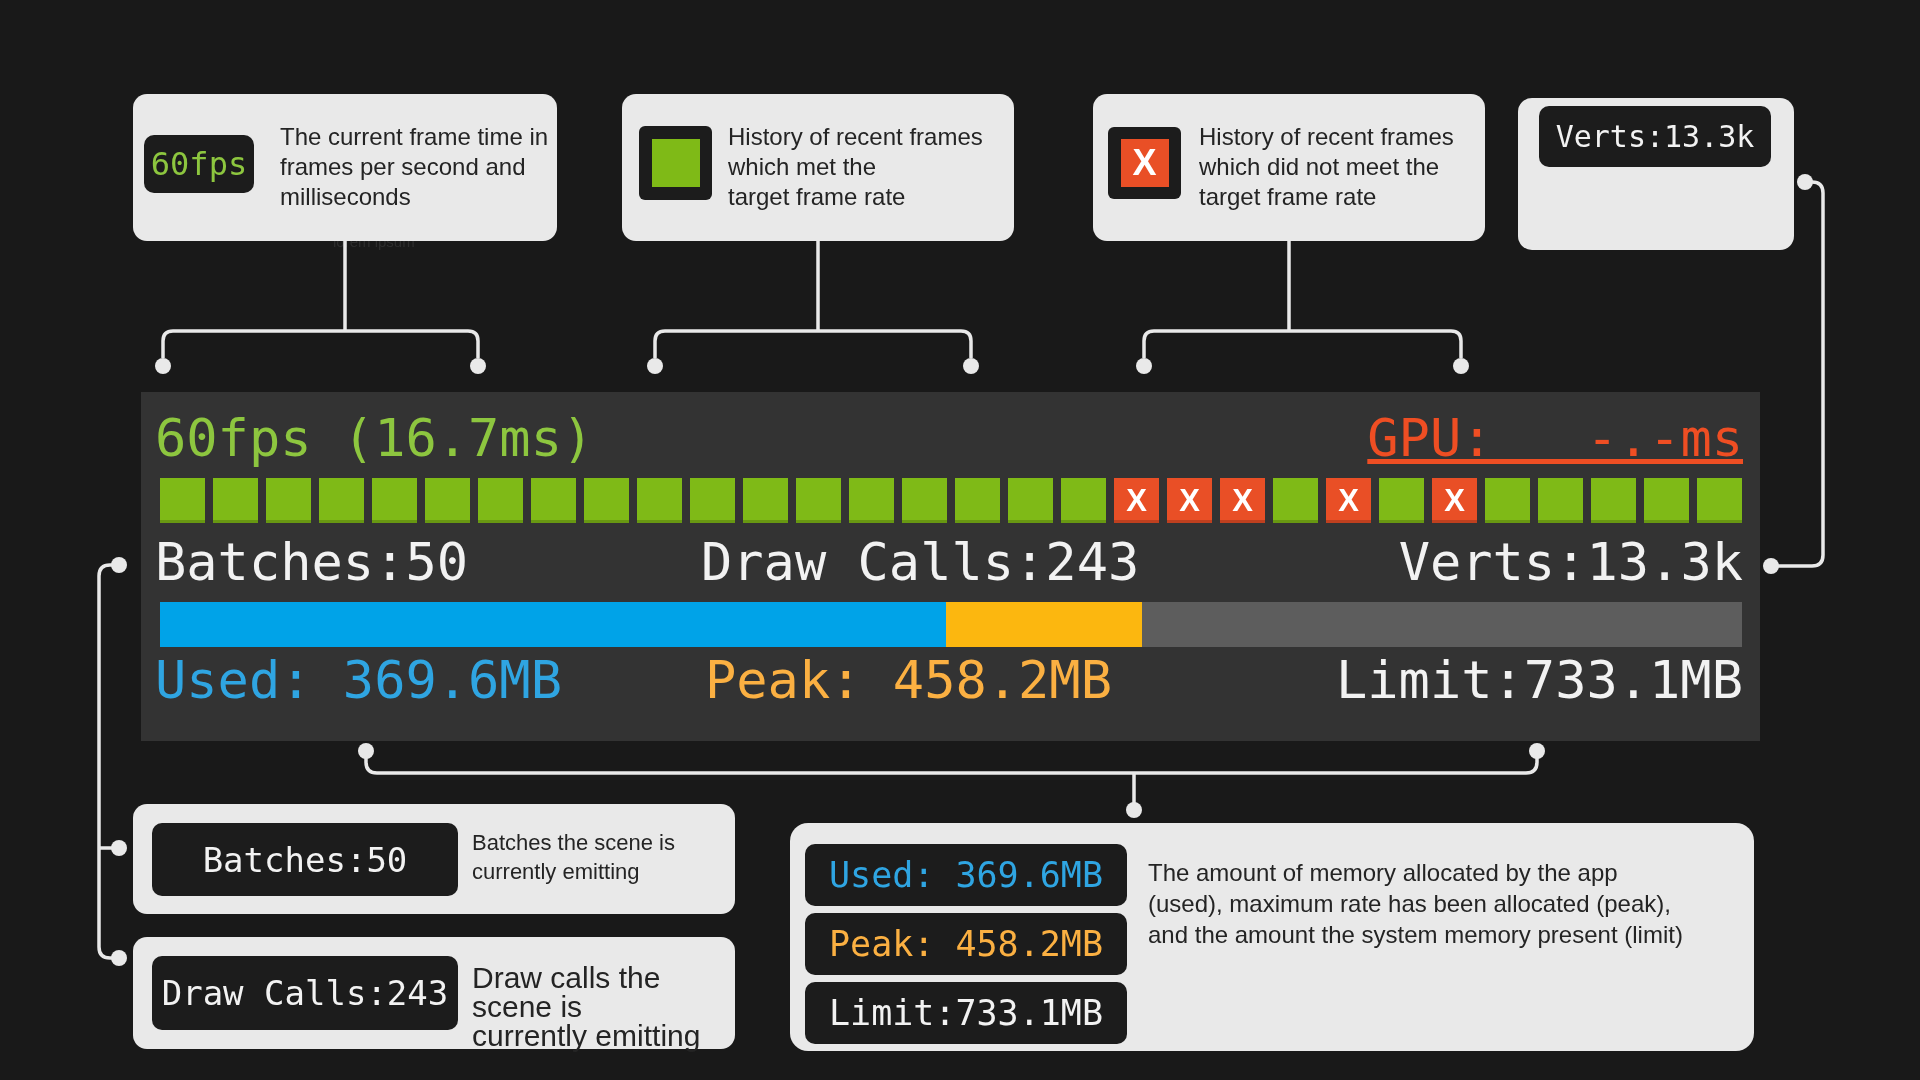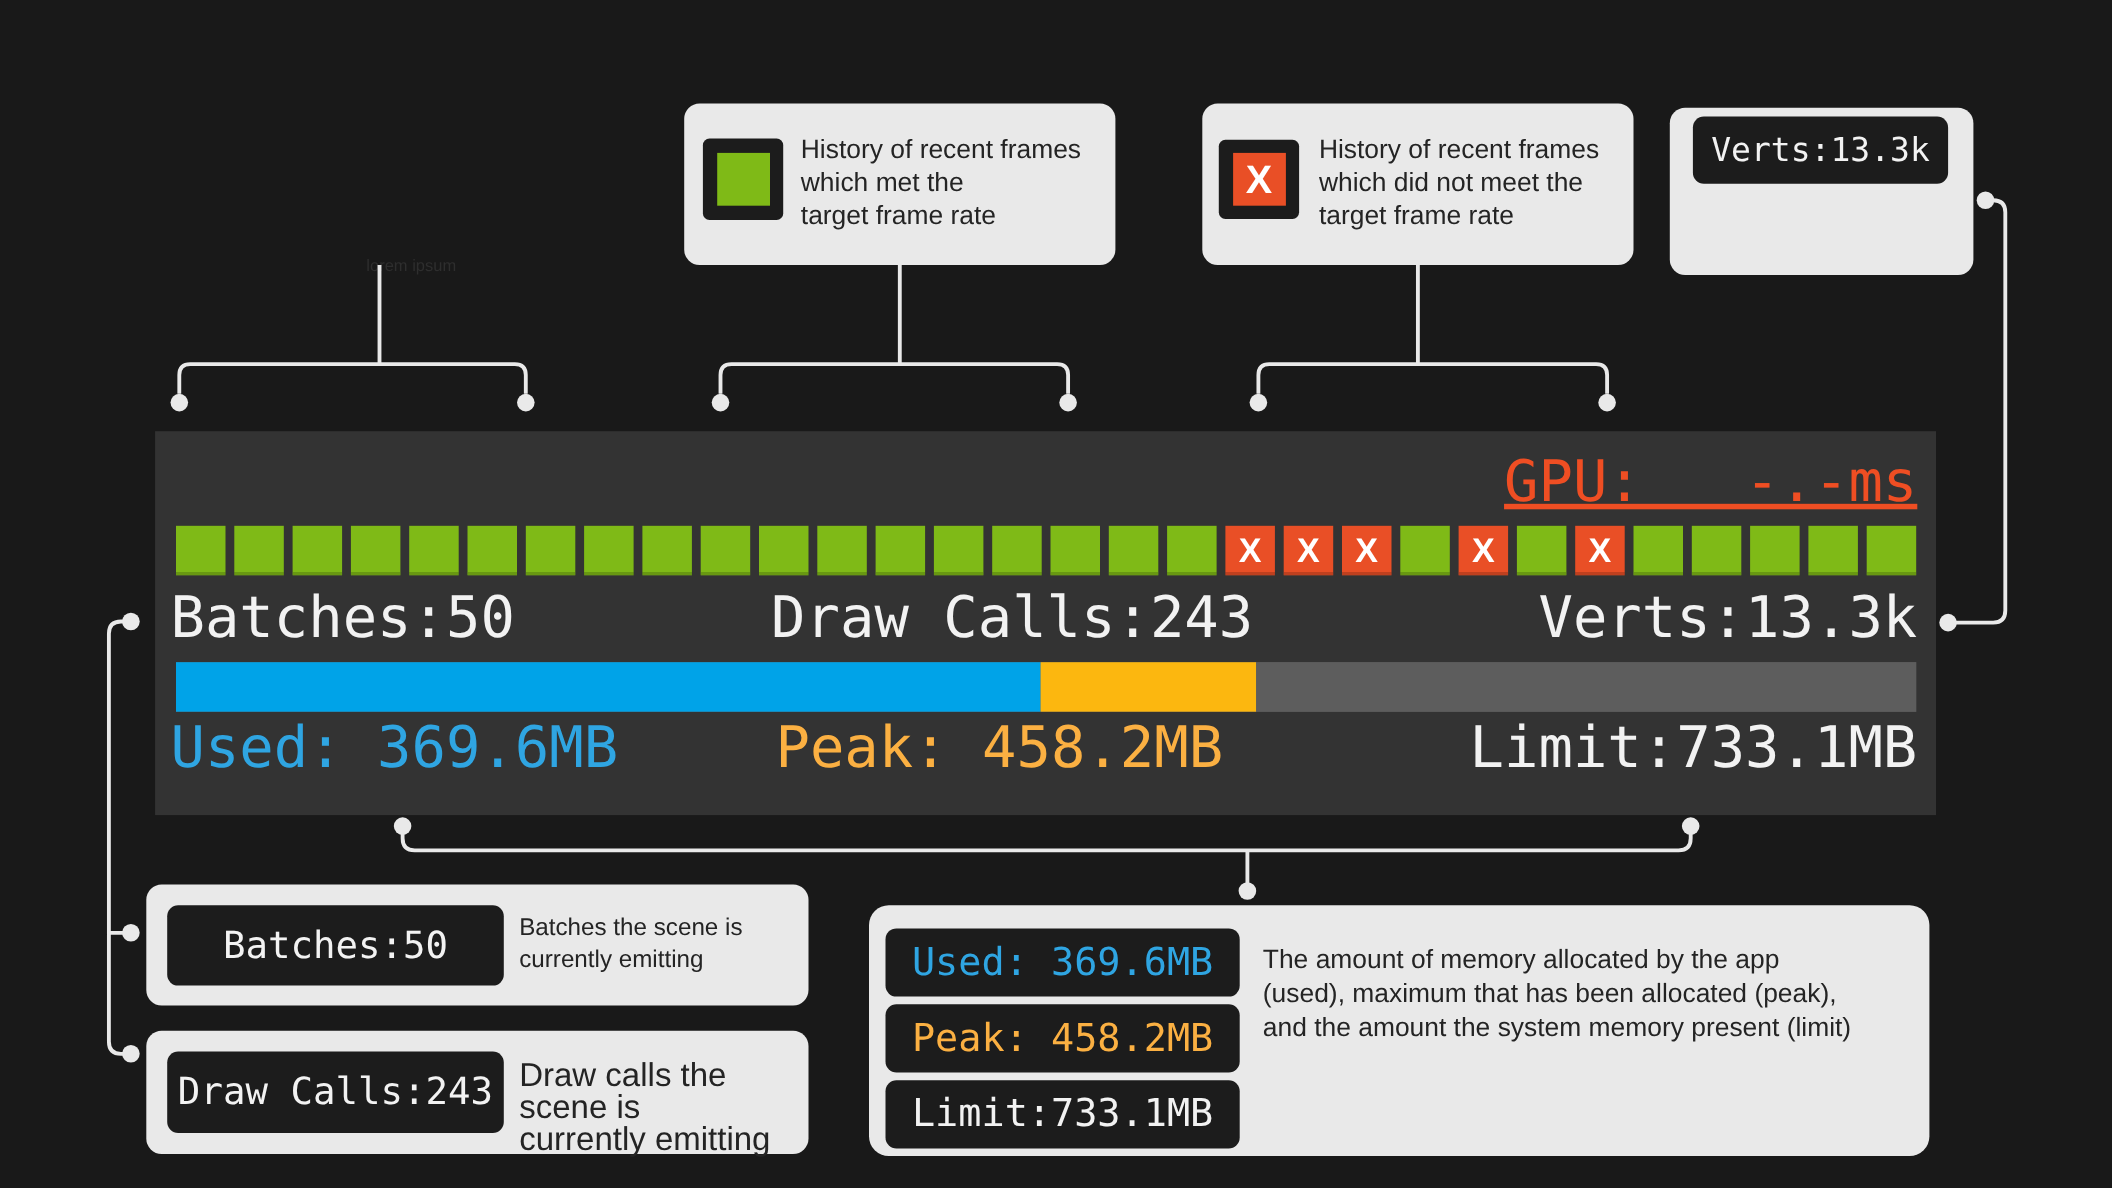--- a/index.html
+++ b/index.html
@@ -92,20 +92,21 @@
       <circle cx="366" cy="751" r="8"></circle>
         <circle cx="1537" cy="751" r="8"></circle>
         <circle cx="1134" cy="810" r="8"></circle>
     </g>
   </svg>
 
   <div class="watermark">lorem ipsum</div>
 
   <div class="hud">
     <div class="hud-top">
+      <span class="fps-text mono">60fps (16.7ms)</span>
       <span class="gpu-text mono">GPU:   -.-ms</span>
     </div>
     <div class="frames" id="frames">
         <div class="fsq ok"></div>
         <div class="fsq ok"></div>
         <div class="fsq ok"></div>
         <div class="fsq ok"></div>
         <div class="fsq ok"></div>
         <div class="fsq ok"></div>
         <div class="fsq ok"></div>
@@ -143,20 +144,28 @@
       <div class="seg peak" id="seg-peak" style="width: 12.4%;"></div>
       <div class="seg free"></div>
     </div>
     <div class="memlabels">
       <span class="ml-used mono">Used: 369.6MB</span>
       <span class="ml-peak mono">Peak: 458.2MB</span>
       <span class="ml-limit mono">Limit:733.1MB</span>
     </div>
   </div>
 
+  <div class="card" style="left:133px;top:94px;width:424px;height:147px">
+    <div class="chip" style="left:11px;top:41px;width:110px;height:58px">
+      <span class="mono" style="font-size:32px;color:var(--green_text)">60fps</span>
+    </div>
+    <div class="desc" style="left:147px;top:28px;width:280px;font-size:24px;line-height:30px">The current frame time in
+frames per second and
+milliseconds</div>
+  </div>
 
   <div class="card" style="left:622px;top:94px;width:392px;height:147px">
     <div class="chip" style="left:17px;top:32px;width:73px;height:74px;border-radius:6px">
       <div class="icon-sq icon-ok"></div>
     </div>
     <div class="desc" style="left:106px;top:28px;width:270px;font-size:24px;line-height:30px">History of recent frames
 which met the
 target frame rate</div>
   </div>
 
@@ -195,17 +204,17 @@
     <div class="chip" style="left:15px;top:21px;width:322px;height:62px">
       <span class="mono" style="font-size:35px;color:var(--blue_text)">Used: 369.6MB</span>
     </div>
     <div class="chip" style="left:15px;top:90px;width:322px;height:62px">
       <span class="mono" style="font-size:35px;color:var(--yellow_text)">Peak: 458.2MB</span>
     </div>
     <div class="chip" style="left:15px;top:159px;width:322px;height:62px">
       <span class="mono" style="font-size:35px;color:var(--hud_text)">Limit:733.1MB</span>
     </div>
     <div class="desc" style="left:358px;top:34px;width:570px;font-size:24px;line-height:31px">The amount of memory allocated by the app
-(used), maximum that has been allocated (peak),
+(used), maximum rate has been allocated (peak),
 and the amount the system memory present (limit)</div>
   </div>
 
 </div>
 
 </body></html>

